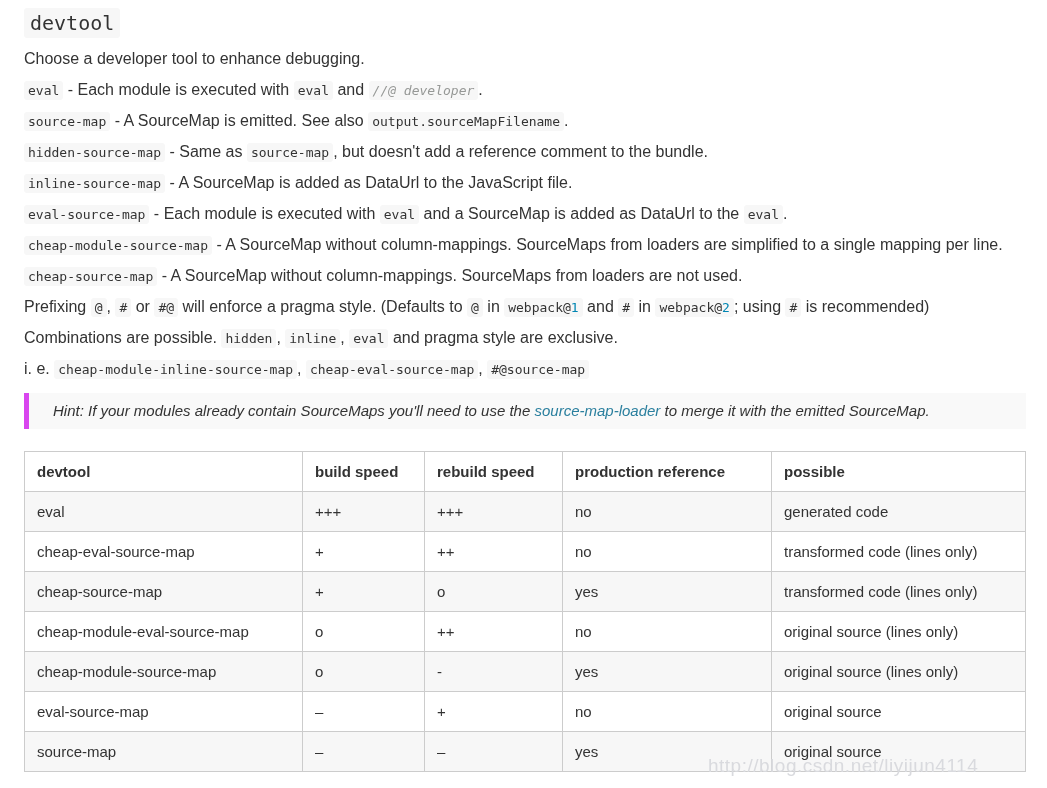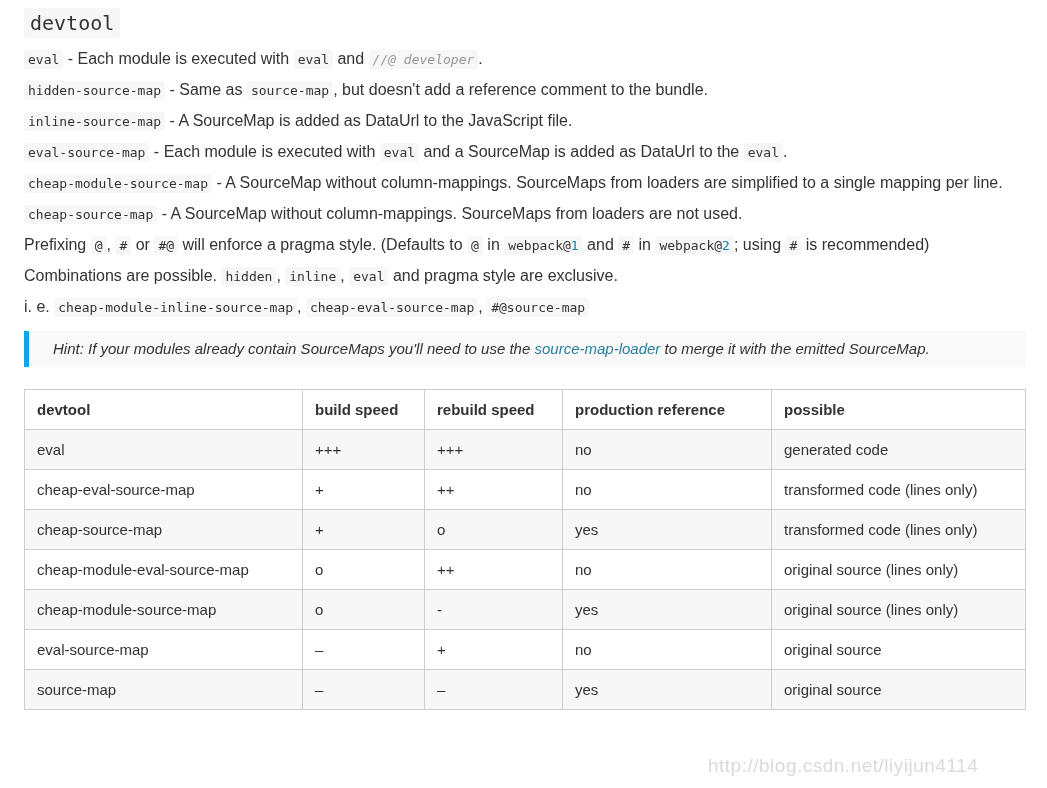--- a/index.html
+++ b/index.html
@@ -26,21 +26,21 @@
     font-family: "DejaVu Sans Mono", "Liberation Mono", monospace;
     font-size: 13px; line-height: 1;
     background: #f7f7f7; color: #333;
     padding: 2px 4px; border-radius: 3px;
     white-space: nowrap;
   }
   code.icode.comment { color: #969896; font-style: italic; }
   code.icode .num { color: #0086b3; }
 
   .hint {
-    border-left: 5px solid #0ea5e9;
+    border-left: 5px solid #d946ef;
     background: #f9f9f9;
     margin: 14px 0 22px 0;
     padding: 8px 24px;
     font-style: italic;
     font-size: 15px; line-height: 20px;
     color: #333;
   }
   .hint a { color: #2a7f9e; text-decoration: none; cursor: pointer; }
 
   table.devtool-table {
@@ -70,21 +70,23 @@
   }
 </style>
 </head>
 <body>
 
 <div class="content">
 
   <h2 class="page-title"><code>devtool</code></h2>
 
   <div id="paragraphs">
+      <p class="md"><span>Choose a developer tool to enhance debugging.</span></p>
       <p class="md"><code class="icode">eval</code><span> - Each module is executed with </span><code class="icode">eval</code><span> and </span><code class="icode comment">//@ developer</code><span>.</span></p>
+      <p class="md"><code class="icode">source-map</code><span> - A SourceMap is emitted. See also </span><code class="icode">output.sourceMapFilename</code><span>.</span></p>
       <p class="md"><code class="icode">hidden-source-map</code><span> - Same as </span><code class="icode">source-map</code><span>, but doesn't add a reference comment to the bundle.</span></p>
       <p class="md"><code class="icode">inline-source-map</code><span> - A SourceMap is added as DataUrl to the JavaScript file.</span></p>
       <p class="md"><code class="icode">eval-source-map</code><span> - Each module is executed with </span><code class="icode">eval</code><span> and a SourceMap is added as DataUrl to the </span><code class="icode">eval</code><span>.</span></p>
       <p class="md"><code class="icode">cheap-module-source-map</code><span> - A SourceMap without column-mappings. SourceMaps from loaders are simplified to a single mapping per line.</span></p>
       <p class="md"><code class="icode">cheap-source-map</code><span> - A SourceMap without column-mappings. SourceMaps from loaders are not used.</span></p>
       <p class="md"><span>Prefixing </span><code class="icode">@</code><span>, </span><code class="icode">#</code><span> or </span><code class="icode">#@</code><span> will enforce a pragma style. (Defaults to </span><code class="icode">@</code><span> in </span><code class="icode"><span>webpack@</span><span class="num">1</span></code><span> and </span><code class="icode">#</code><span> in </span><code class="icode"><span>webpack@</span><span class="num">2</span></code><span>; using </span><code class="icode">#</code><span> is recommended)</span></p>
       <p class="md"><span>Combinations are possible. </span><code class="icode">hidden</code><span>, </span><code class="icode">inline</code><span>, </span><code class="icode">eval</code><span> and pragma style are exclusive.</span></p>
       <p class="md"><span>i. e. </span><code class="icode">cheap-module-inline-source-map</code><span>, </span><code class="icode">cheap-eval-source-map</code><span>, </span><code class="icode">#@source-map</code></p>
     </div>
 

